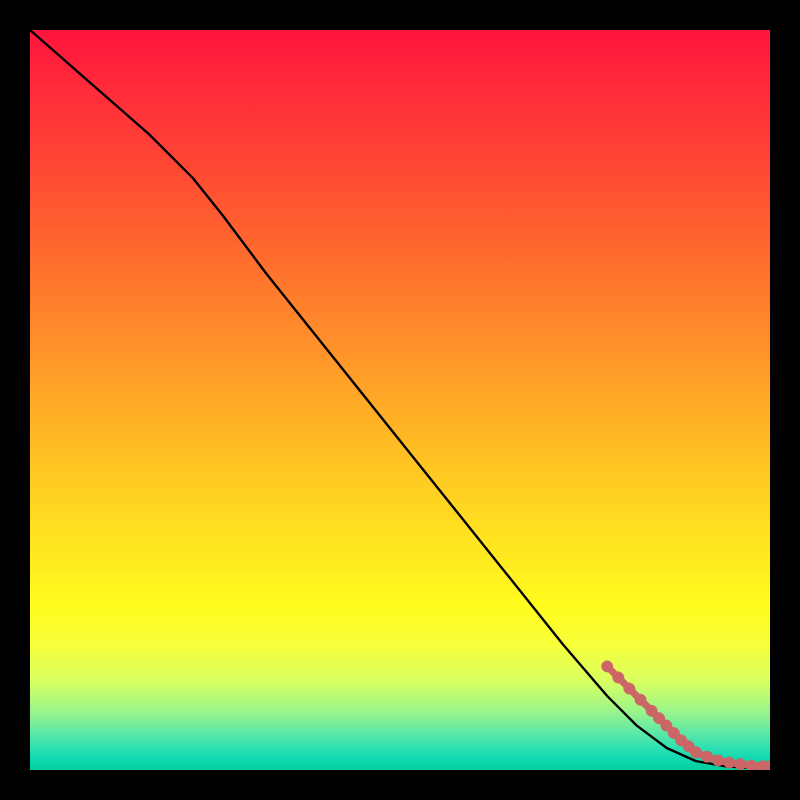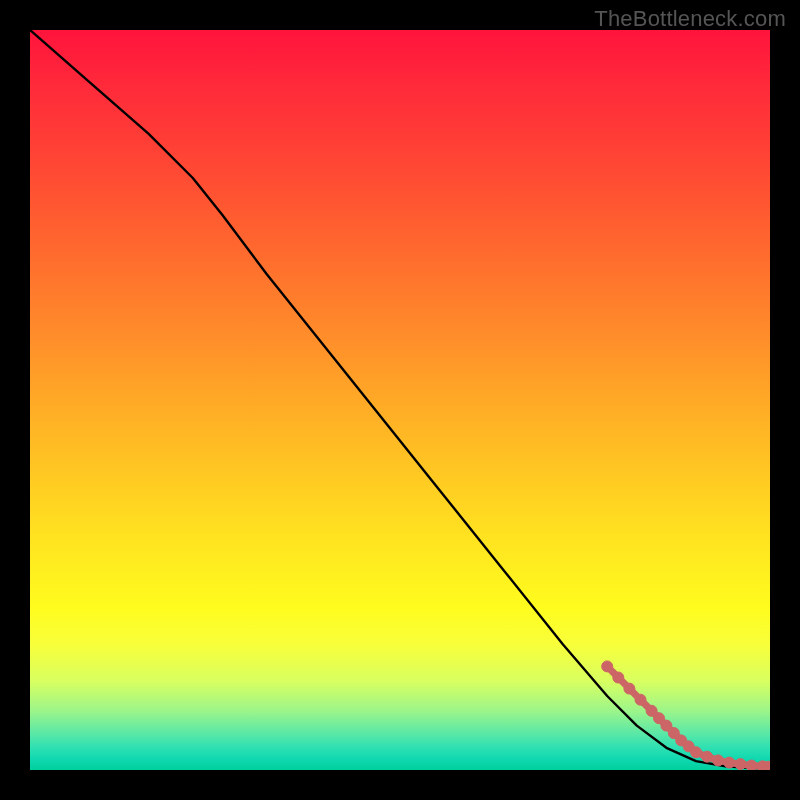--- a/index.html
+++ b/index.html
@@ -103,14 +103,13 @@
           <circle cx="688.2" cy="730.38" r="5.5"></circle>
           <circle cx="699.3" cy="732.6" r="5.5"></circle>
           <circle cx="710.4" cy="734.08" r="5.5"></circle>
           <circle cx="721.5" cy="735.56" r="5.5"></circle>
           <circle cx="732.6" cy="736.3" r="5.5"></circle>
           <circle cx="738.52" cy="736.67" r="5.5"></circle>
         </g>
     </svg>
   </div>
 
-  <div class="watermark">TheBottleneck.com</div>
 </div>
 
 </body></html>

